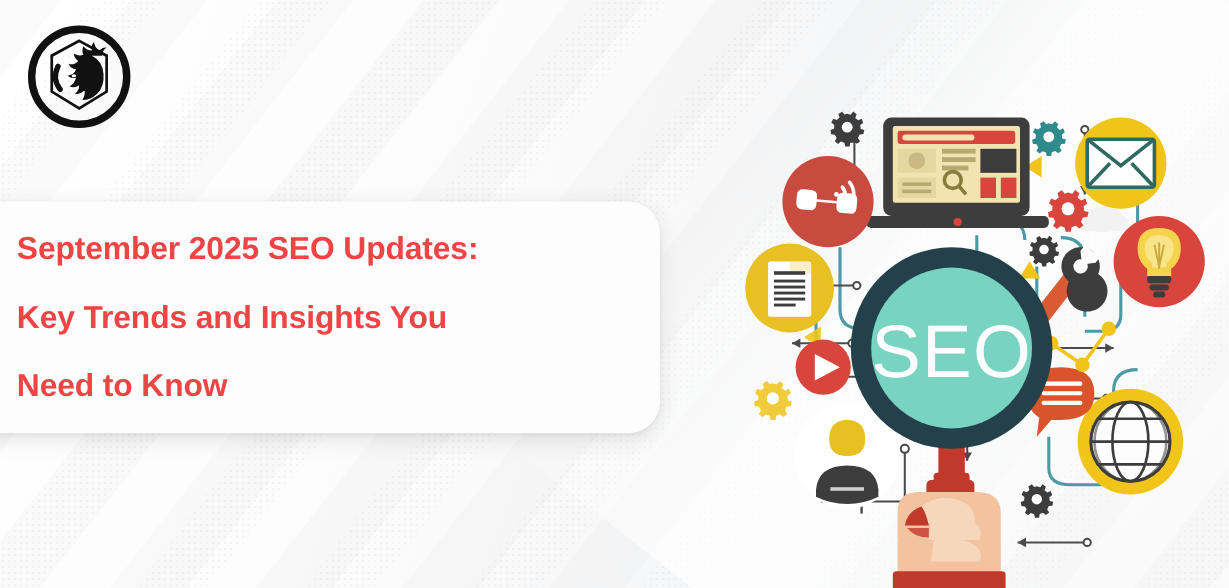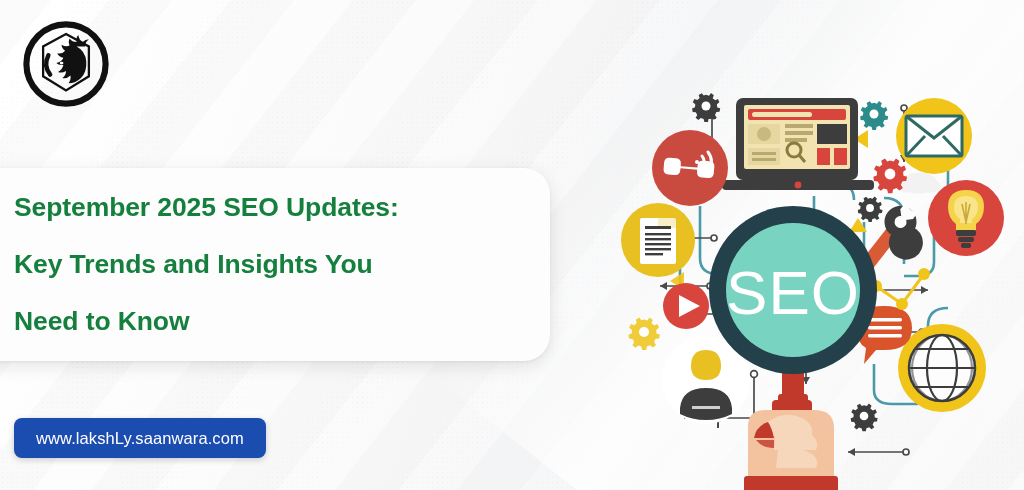--- a/index.html
+++ b/index.html
@@ -36,21 +36,21 @@
 
   
   .title-card{
     position:absolute;left:-30px;top:168px;width:580px;height:193px;
     background:#fdfdfd;border-radius:26px;
     box-shadow:0 5px 18px rgba(0,0,0,.10), 0 1px 3px rgba(0,0,0,.06);
     display:flex;align-items:center;
   }
   .title-text{
     margin-left:44px;margin-right:26px;
-    font-size:26.5px;line-height:57px;font-weight:700;color:#15803d;
+    font-size:26.5px;line-height:57px;font-weight:700;color:#ef4444;
     letter-spacing:-0.1px;
   }
   .title-text .ln{display:block;white-space:nowrap;}
 
   
   .url-pill{
     position:absolute;left:14px;top:418px;height:40px;
     padding:0 22px;border-radius:8px;background:#1b4cb0;
     display:flex;align-items:center;justify-content:center;
     box-shadow:0 2px 6px rgba(0,0,0,.18);
@@ -90,23 +90,20 @@
   </div>
 
   <div class="title-card">
     <div class="title-text">
       <span class="ln">September 2025 SEO Updates:</span>
       <span class="ln">Key Trends and Insights You</span>
       <span class="ln">Need to Know</span>
     </div>
   </div>
 
-  <div class="url-pill">
-    <span>www.lakshLy.saanwara.com</span>
-  </div>
 
   <div class="illus">
     <svg viewBox="0 0 428 412" width="428" height="412" aria-hidden="true">
       <defs>
         <g id="gear">
           <path d="M0,-9 L2.4,-8.3 L4,-10.4 L6.3,-8.6 L5.3,-6.2 L7.4,-4.6 L9.6,-5.7
                    L10.7,-3 L8.7,-1.4 L9,1.2 L11.4,1.8 L10.8,4.6 L8.3,4.8 L7.2,7.2
                    L8.6,9.3 L6.3,11 L4.3,9.4 L2,10.3 L1.6,12.8 L-1.3,12.8 L-1.9,10.4
                    L-4.2,9.6 L-6.1,11.2 L-8.3,9.4 L-7,7.2 L-8.2,5 L-10.7,4.7 L-11.1,1.9
                    L-8.8,1 L-8.6,-1.5 L-10.6,-3.1 L-9.3,-5.7 L-7,-4.8 L-5.1,-6.4

